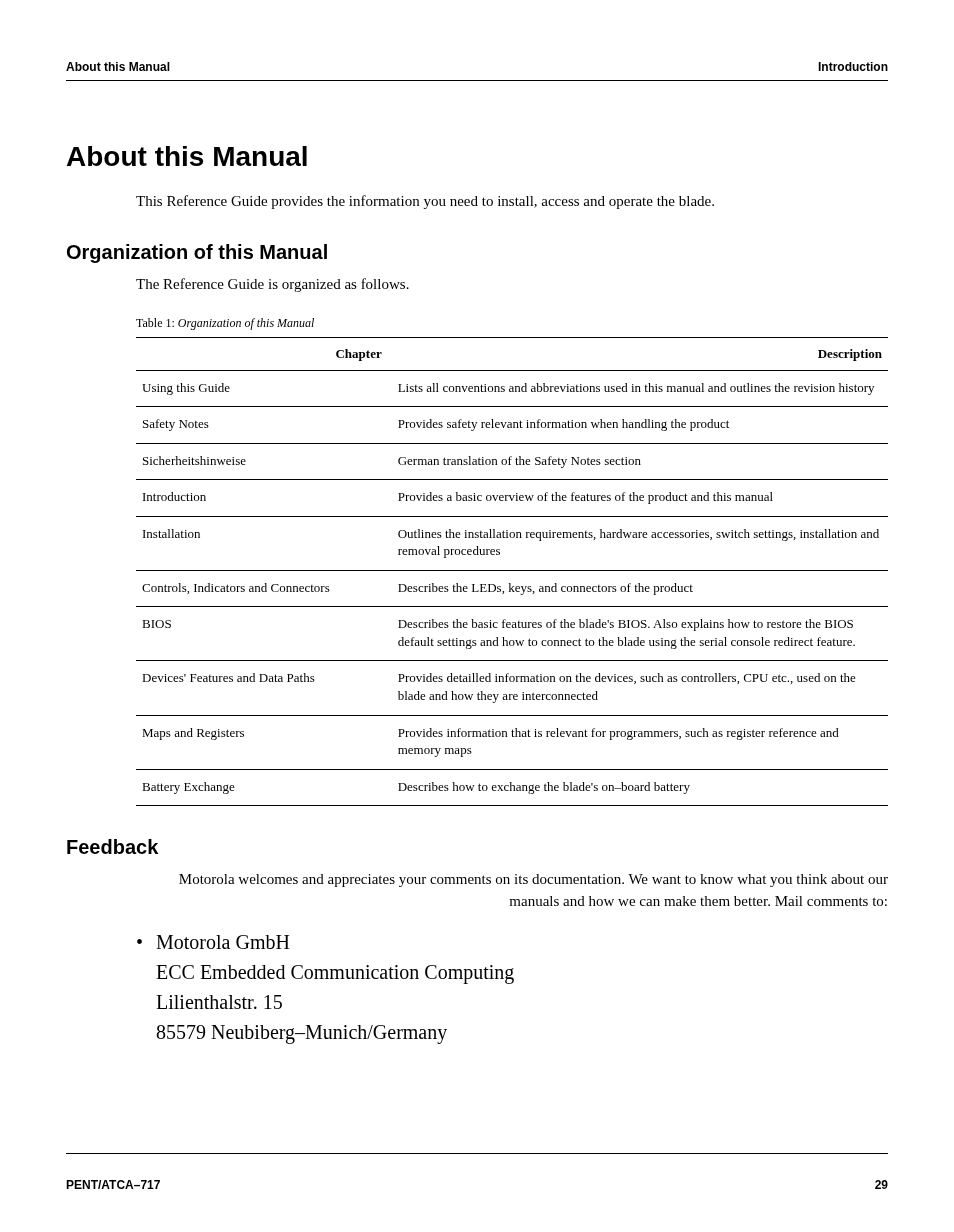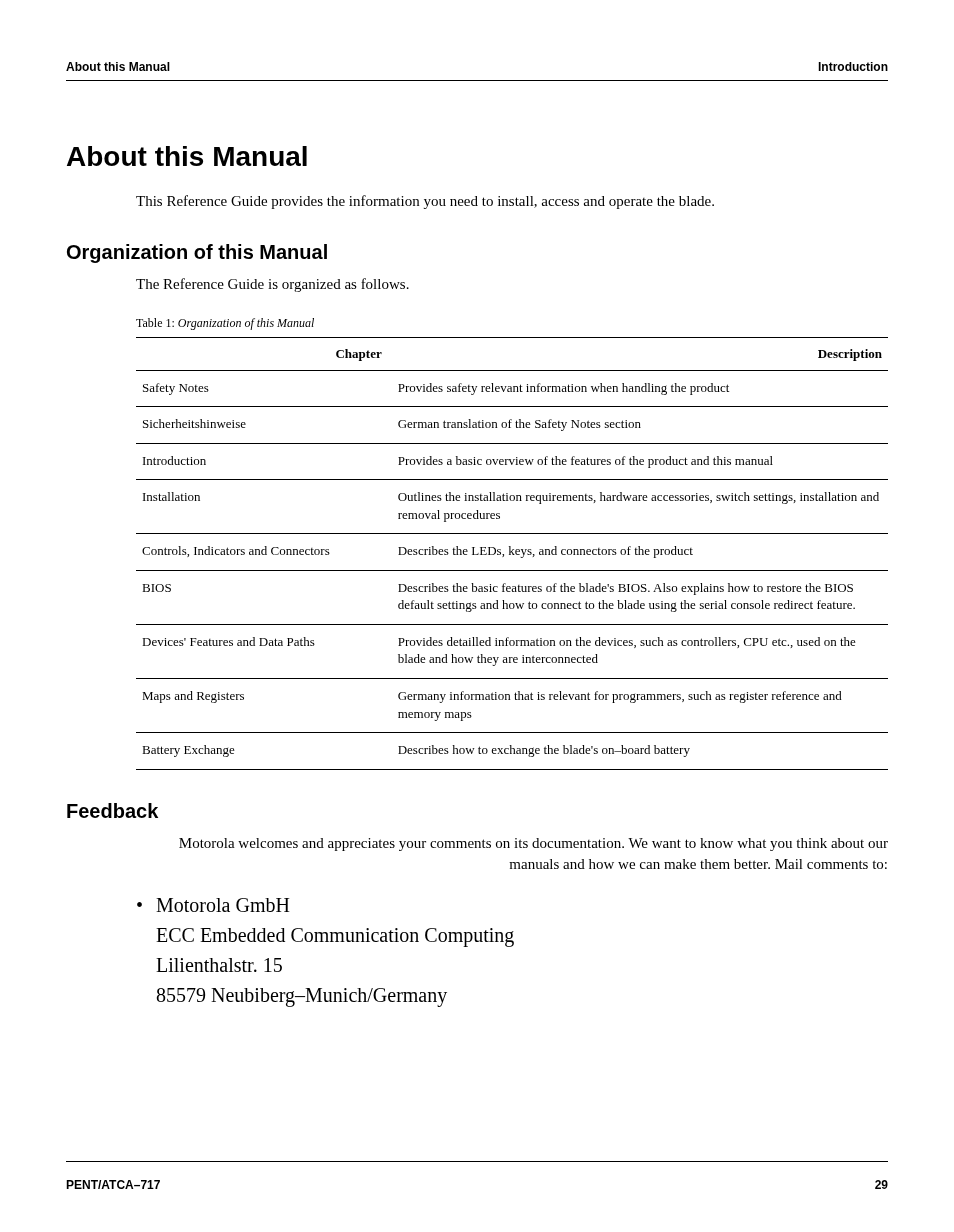--- a/index.html
+++ b/index.html
@@ -94,21 +94,21 @@
     position: absolute;
     left: 0;
     top: 0;
   }
   .footer {
     position: absolute;
     left: 66px;
     right: 66px;
     bottom: 40px;
     border-top: 1px solid #000;
-    padding-top: 16px;
+    padding-top: 24px;
     display: flex;
     justify-content: space-between;
     font-family: Arial, Helvetica, sans-serif;
     font-size: 12px;
     font-weight: bold;
   }
 </style>
 </head>
 <body>
 
@@ -130,20 +130,24 @@
   </div>
   <table class="org">
     <thead>
       <tr>
         <th>Chapter</th>
         <th>Description</th>
       </tr>
     </thead>
     <tbody>
       <tr>
+          <td>Using this Guide</td>
+          <td>Lists all conventions and abbreviations used in this manual and outlines the revision history</td>
+        </tr>
+      <tr>
           <td>Safety Notes</td>
           <td>Provides safety relevant information when handling the product</td>
         </tr>
       <tr>
           <td>Sicherheitshinweise</td>
           <td>German translation of the Safety Notes section</td>
         </tr>
       <tr>
           <td>Introduction</td>
           <td>Provides a basic overview of the features of the product and this manual</td>
@@ -159,21 +163,21 @@
       <tr>
           <td>BIOS</td>
           <td>Describes the basic features of the blade's BIOS. Also explains how to restore the BIOS default settings and how to connect to the blade using the serial console redirect feature.</td>
         </tr>
       <tr>
           <td>Devices' Features and Data Paths</td>
           <td>Provides detailled information on the devices, such as controllers, CPU etc., used on the blade and how they are interconnected</td>
         </tr>
       <tr>
           <td>Maps and Registers</td>
-          <td>Germany information that is relevant for programmers, such as register reference and memory maps</td>
+          <td>Provides information that is relevant for programmers, such as register reference and memory maps</td>
         </tr>
       <tr>
           <td>Battery Exchange</td>
           <td>Describes how to exchange the blade's on–board battery</td>
         </tr>
     </tbody>
   </table>
 </div>
 
 <h2 class="subsection">Feedback</h2>

